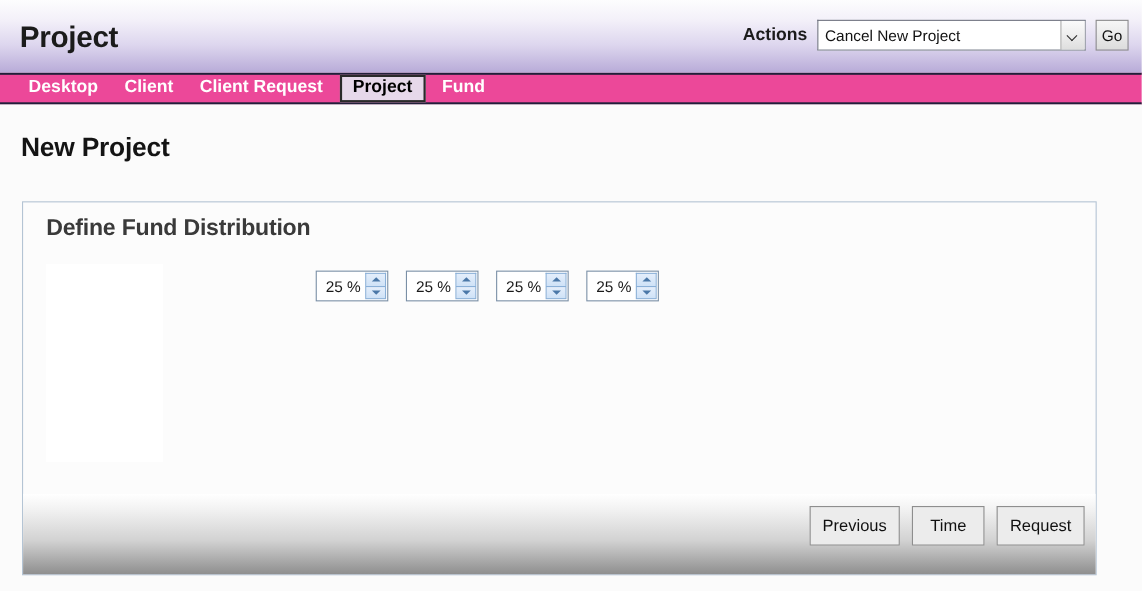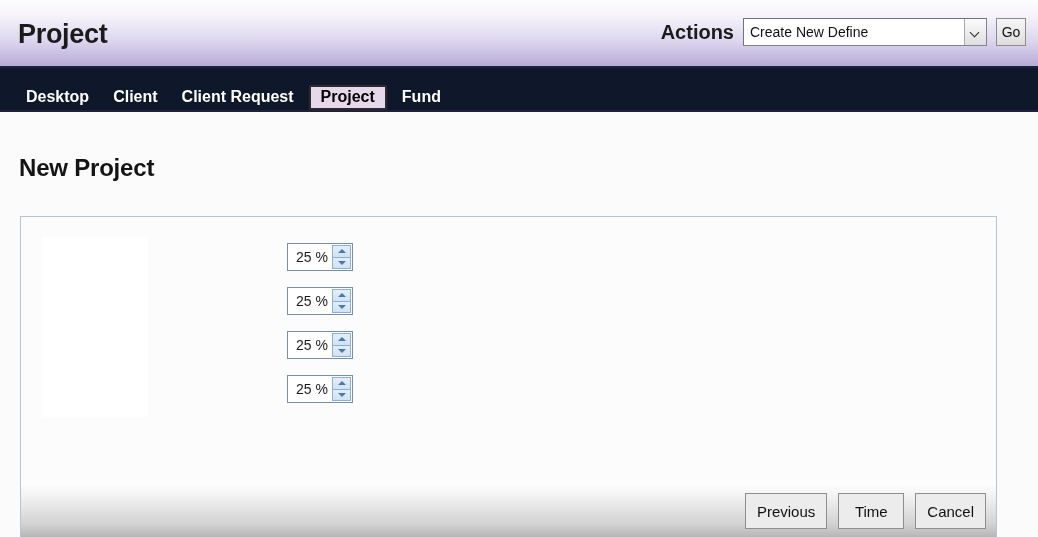--- a/index.html
+++ b/index.html
@@ -37,21 +37,21 @@
     margin-top: 2px;
   }
   .header-right {
     margin-left: auto;
     display: flex;
     align-items: center;
     gap: 9px;
     margin-top: -2px;
   }
   .actions-label {
-    font-size: 20px;
+    font-size: 16px;
     font-weight: bold;
     color: #1b1b1b;
   }
 
   .select-wrap {
     position: relative;
     width: 244px;
     height: 28px;
     box-sizing: border-box;
     background: #ffffff;
@@ -105,23 +105,23 @@
     font-size: 14px;
     color: #111;
     display: flex;
     align-items: center;
     justify-content: center;
     cursor: default;
   }
 
   
   .nav-bar {
-    height: 46px;
-    box-sizing: border-box;
-    background: #0f172a;
+    height: 29px;
+    box-sizing: border-box;
+    background: #ec4899;
     border-top: 2px solid #20203a;
     border-bottom: 2px solid #20203a;
     display: flex;
     align-items: flex-end;
     padding-left: 14px;
     gap: 0;
   }
   .nav-item {
     font-size: 16px;
     font-weight: bold;
@@ -134,21 +134,21 @@
   .nav-item.active {
     background: #e6d8ea;
     color: #000000;
     border: 2px solid #2a2a2a;
     padding: 1px 10px 2px 10px;
     margin: 0 3px;
   }
 
   
   .page-body {
-    padding: 16px 0 0 0;
+    padding: 0 0 0 0;
     background: #fbfbfb;
     height: 386px;
     box-sizing: border-box;
   }
   .page-title {
     font-size: 24px;
     font-weight: bold;
     color: #141414;
     padding: 26px 0 0 19px;
     letter-spacing: -0.2px;
@@ -181,21 +181,21 @@
     width: 106px;
     height: 180px;
     background: #ffffff;
   }
 
   .spinner-stack {
     position: absolute;
     left: 266px;
     top: 26px;
     display: flex;
-    flex-direction: column;
+    flex-direction: row;
     gap: 16px;
   }
   .spinner {
     width: 66px;
     height: 28px;
     box-sizing: border-box;
     border: 1px solid #7a8fa6;
     background: #ffffff;
     display: flex;
     align-items: stretch;
@@ -272,21 +272,21 @@
 </head>
 <body>
 
 <div class="app-header">
   <div class="app-title">Project</div>
 
   <div class="header-right">
     <div class="actions-label">Actions</div>
 
     <div class="select-wrap">
-      <div class="select-value">Create New Define</div>
+      <div class="select-value">Cancel New Project</div>
       <div class="select-arrow-btn">
         <span class="chev"></span>
       </div>
     </div>
 
     <div class="go-button">Go</div>
   </div>
 </div>
 
 <div class="nav-bar">
@@ -295,20 +295,21 @@
   <div class="nav-item">Client Request</div>
   <div class="nav-item active">Project</div>
   <div class="nav-item">Fund</div>
 </div>
 
 <div class="page-body">
 
   <div class="page-title">New Project</div>
 
   <div class="panel">
+    <div class="panel-title">Define Fund Distribution</div>
 
     <div class="panel-content">
 
       <div class="fund-placeholder"></div>
 
       <div class="spinner-stack">
 
         <div class="spinner">
           <div class="spinner-value">25 %</div>
           <div class="spinner-buttons">
@@ -356,17 +357,17 @@
               </div>
           </div>
         </div>
 
       </div>
     </div>
 
     <div class="panel-footer">
       <div class="footer-button">Previous</div>
       <div class="footer-button">Time</div>
-      <div class="footer-button">Cancel</div>
+      <div class="footer-button">Request</div>
     </div>
   </div>
 
 </div>
 
 </body></html>

